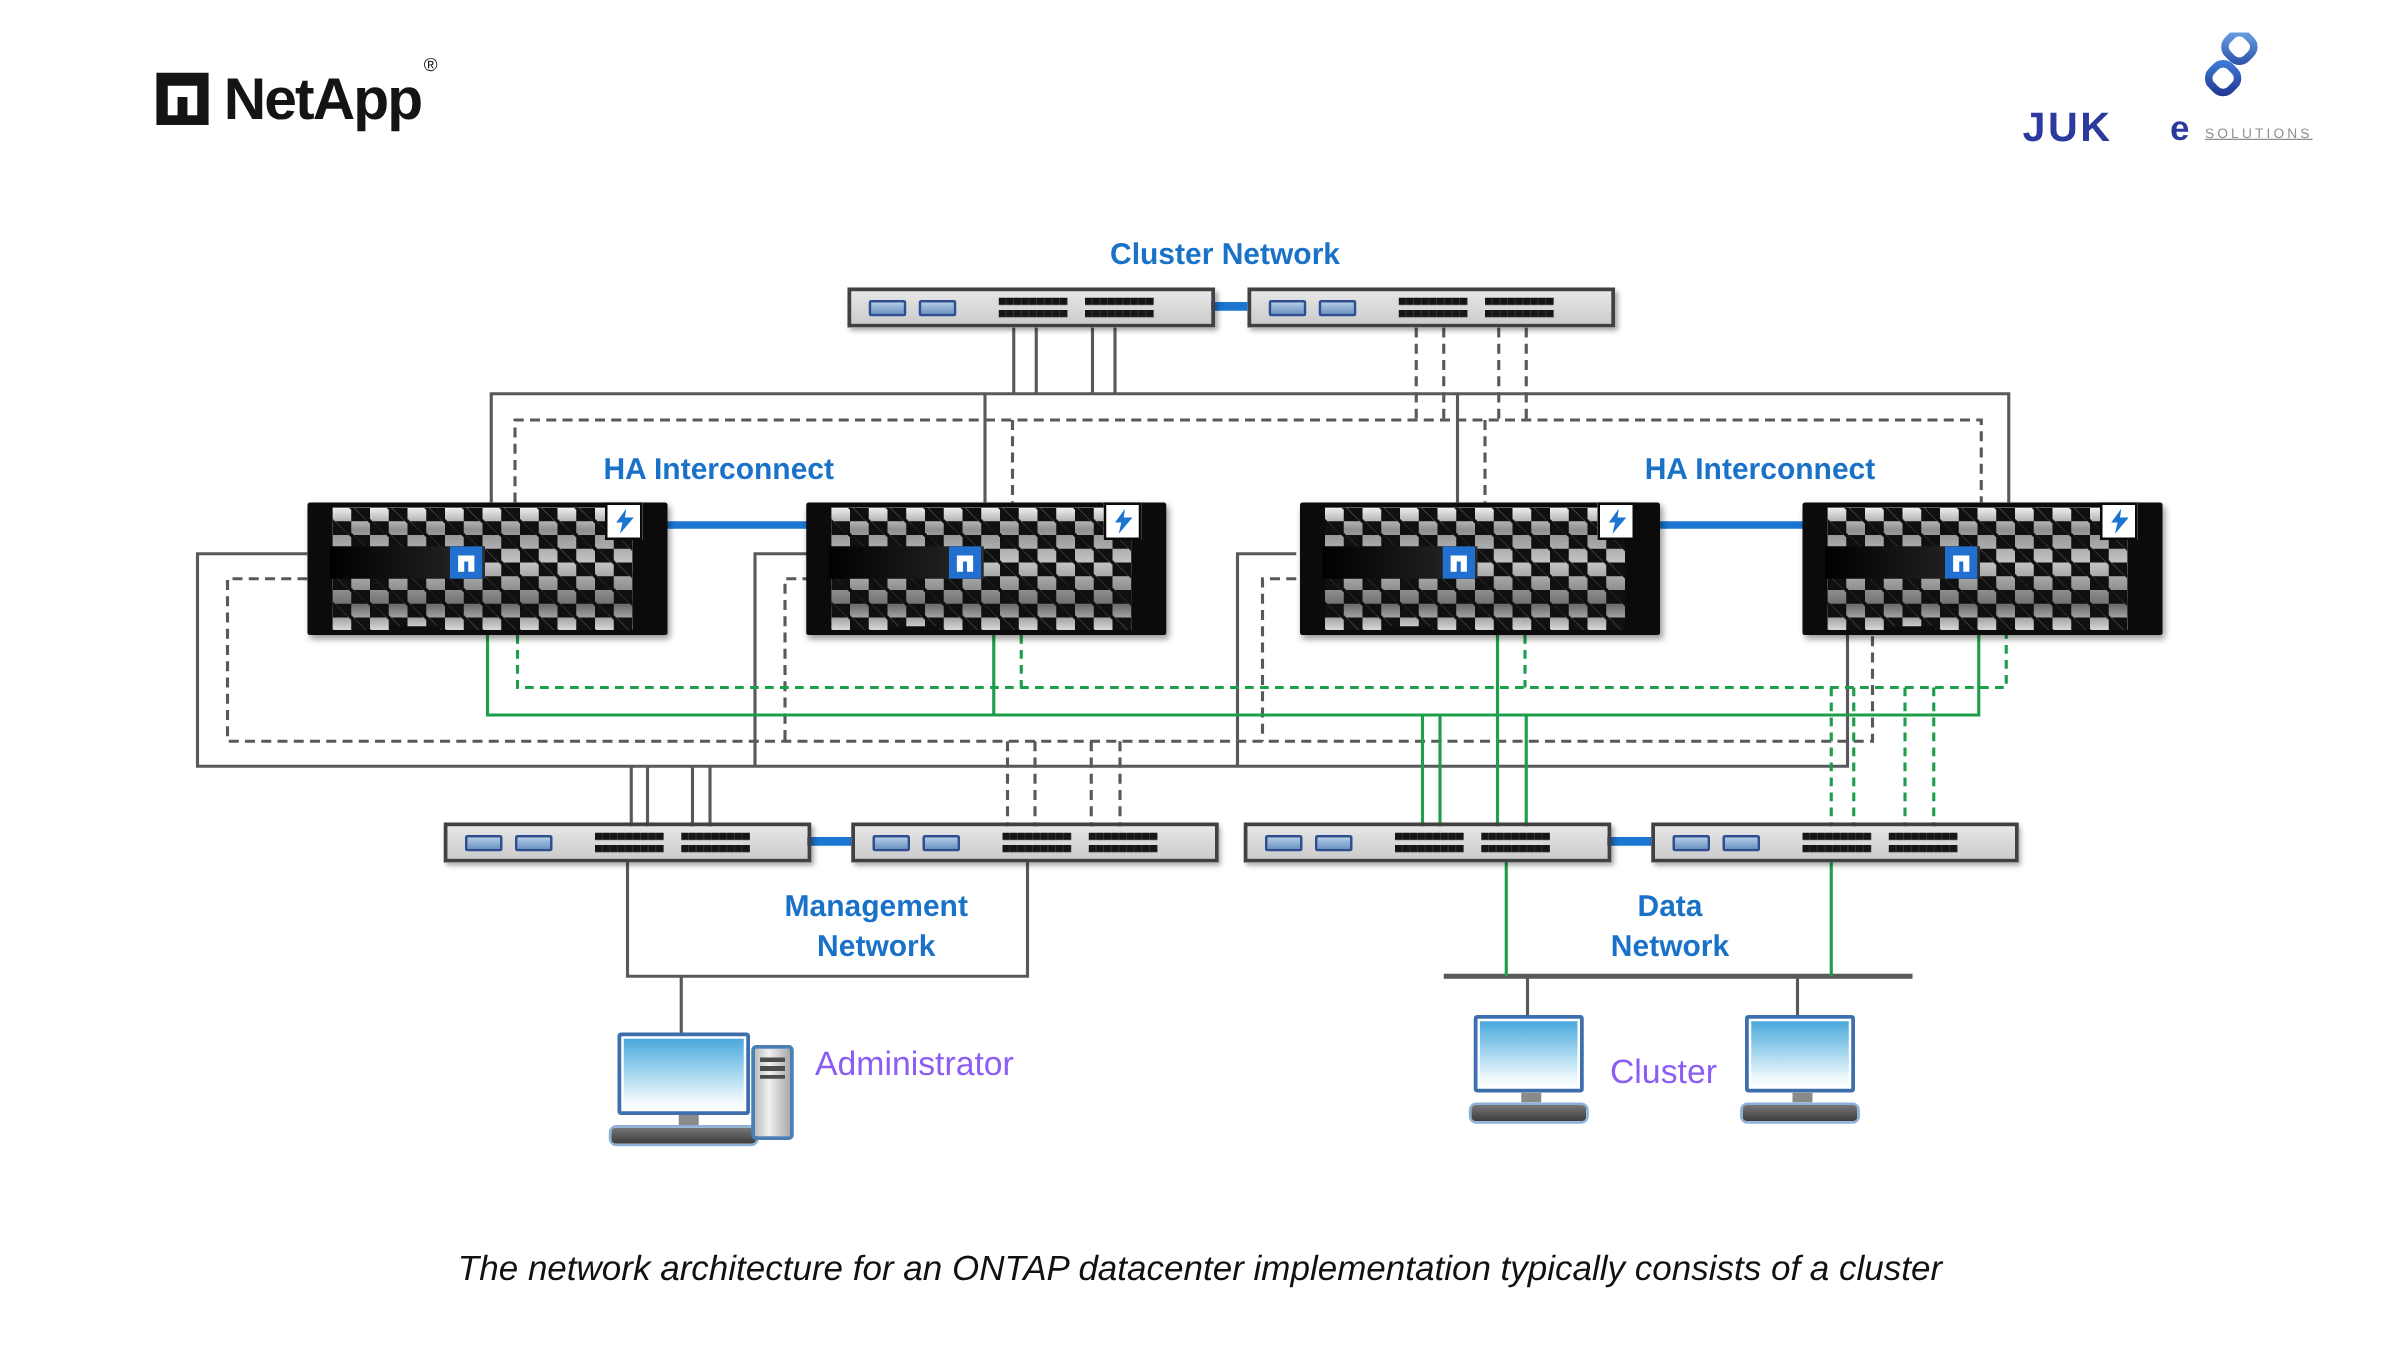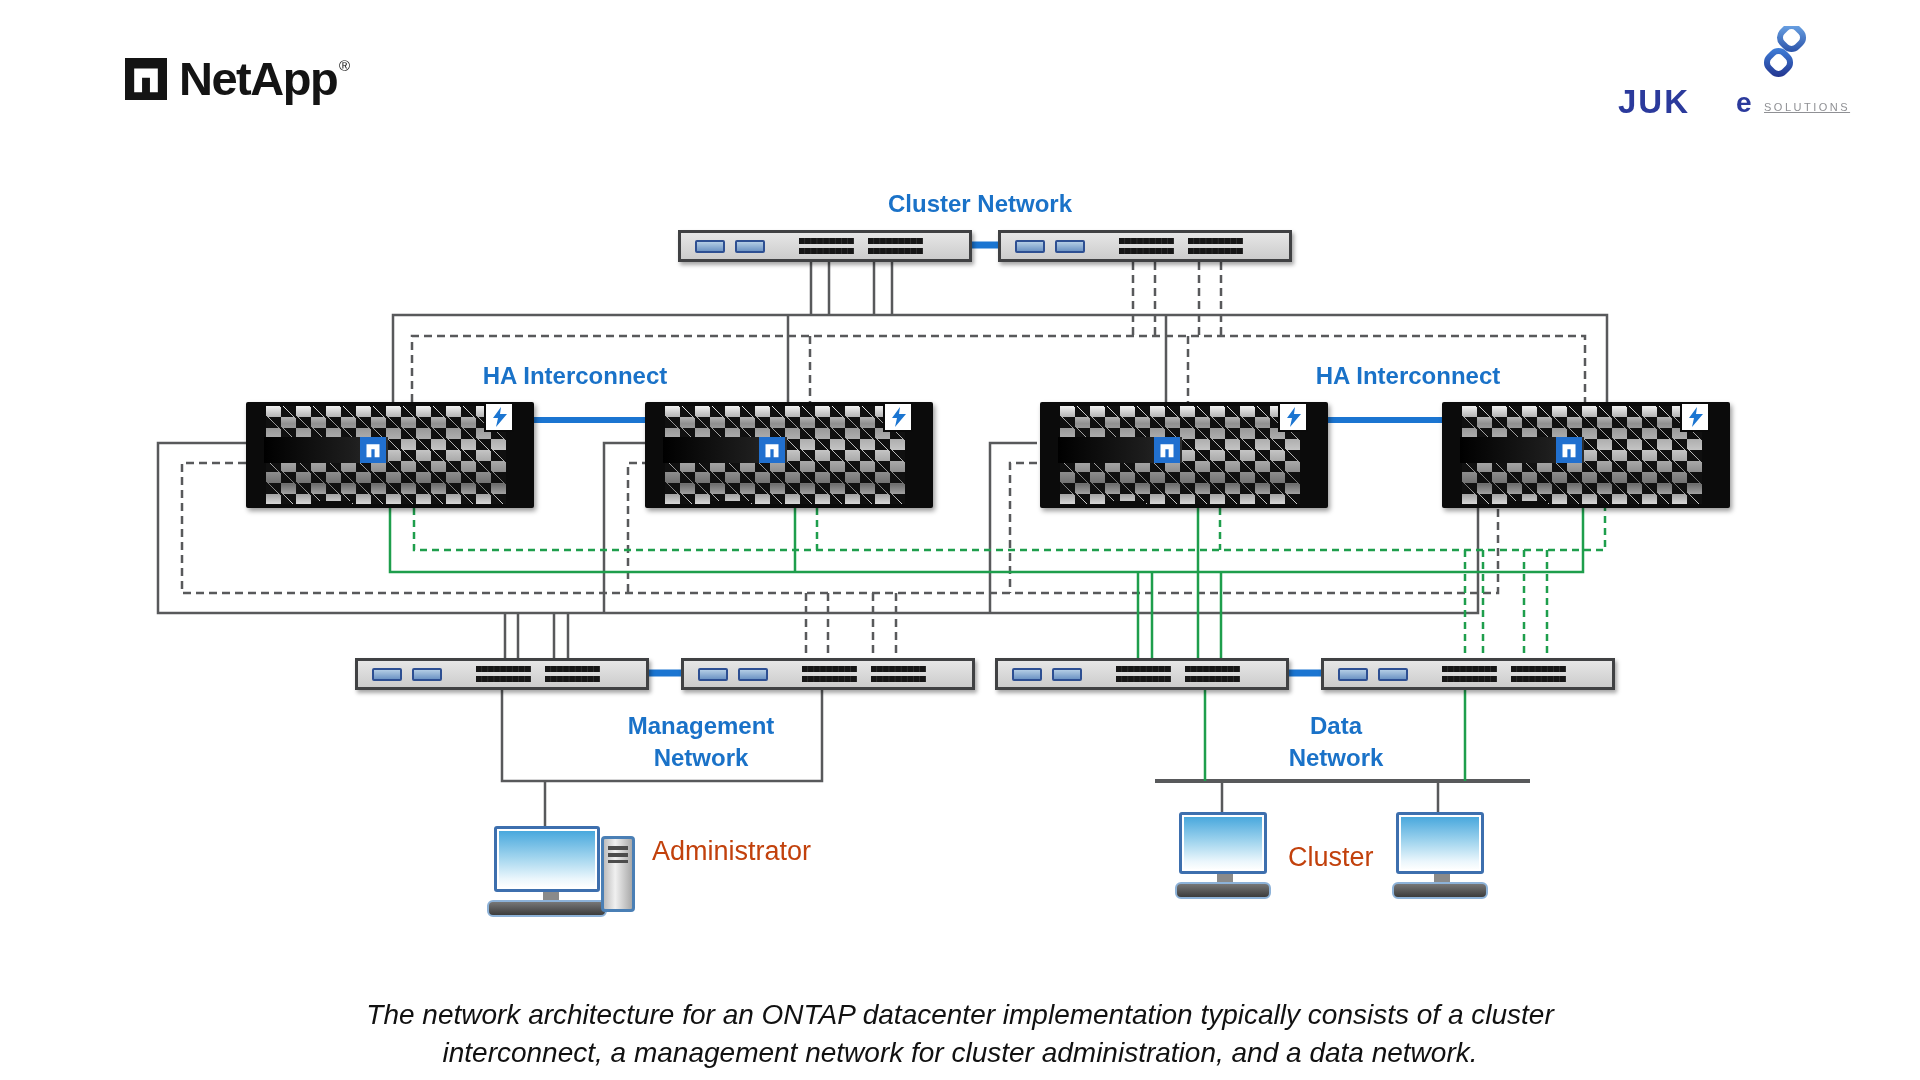--- a/index.html
+++ b/index.html
@@ -1,20 +1,20 @@
 <!DOCTYPE html>
 <html><head>
 <meta charset="utf-8">
 <style>
   html,body{margin:0;padding:0;background:#fff;}
   .page{position:relative;width:1920px;height:1080px;background:#fff;overflow:hidden;
         font-family:"Liberation Sans",sans-serif;}
 
   
-  .netapp-logo{position:absolute;left:125px;top:58px;display:flex;align-items:center;}
+  .netapp-logo{position:absolute;left:125px;top:58px;display:flex;}
   .na-mark{width:42px;height:42px;display:block;}
   .na-text{font-size:47px;font-weight:800;color:#141414;letter-spacing:-1.5px;margin-left:12px;line-height:42px;}
   .na-reg{font-size:15px;color:#141414;vertical-align:top;position:relative;top:-14px;left:2px;font-weight:400;}
 
   .juke-logo{position:absolute;left:1618px;top:26px;width:240px;height:92px;}
   .juke-main{position:absolute;left:0;bottom:0;font-size:33px;font-weight:700;color:#2b3a9c;letter-spacing:2px;line-height:1;}
   .juke-e{position:absolute;left:118px;bottom:1px;font-size:28px;font-weight:700;color:#2b3a9c;line-height:1;}
   .juke-eight{position:absolute;left:130px;top:0;}
   .juke-sub{position:absolute;left:146px;bottom:5px;font-size:11px;color:#8f9094;letter-spacing:2.5px;text-decoration:underline;}
 
@@ -49,21 +49,21 @@
   .ctrl-n{position:absolute;right:2px;top:0;width:26px;height:26px;display:block;}
   .ctrl-bolt{position:absolute;top:0;right:20px;width:30px;height:30px;background:#fff;
        border:2px solid #0a0a0a;box-sizing:border-box;display:flex;align-items:center;justify-content:center;}
   .ctrl-bolt svg{width:16px;height:22px;}
   .ctrl-tab{position:absolute;left:66px;bottom:0;width:40px;height:7px;background:#0c0c0c;}
 
   
   .blue-label{position:absolute;z-index:3;transform:translateX(-50%);
        color:#1a72c8;font-weight:bold;font-size:24px;white-space:nowrap;}
   .blue-label.two-line{text-align:center;line-height:1.35;margin-left:36px;}
-  .dark-label{position:absolute;z-index:3;color:#c2410c;font-size:27px;white-space:nowrap;}
+  .dark-label{position:absolute;z-index:3;color:#8b5cf6;font-size:27px;white-space:nowrap;}
 
   
   .pc{position:absolute;z-index:2;}
   .monitor{border:3px solid #3d6fae;border-radius:3px;background:#fff;padding:2px;}
   .screen{background:linear-gradient(180deg,#49a8dd,#a6d7ef 50%,#eaf6fc 85%,#fdfefe);width:100%;height:100%;}
   .mon-admin .monitor{width:96px;height:56px;}
   .mon-client .monitor{width:78px;height:52px;}
   .stand{width:16px;height:8px;background:#8a8a8a;margin:0 auto;}
   .keyboard{height:13px;background:linear-gradient(180deg,#777,#3c3c3c);
        border:2px solid #8db2d8;border-radius:6px;}
@@ -297,16 +297,15 @@
   <div class="pc mon-client" style="left:1396px;top:812px">
     <div class="monitor">
         <div class="screen"></div>
       </div>
     <div class="stand"></div>
     <div class="keyboard"></div>
   </div>
 
   <div class="caption">
     <div>The network architecture for an ONTAP datacenter implementation typically consists of a cluster</div>
-    <div>interconnect, a management network for cluster administration, and a data network.</div>
   </div>
 
 </div>
 
 </body></html>

